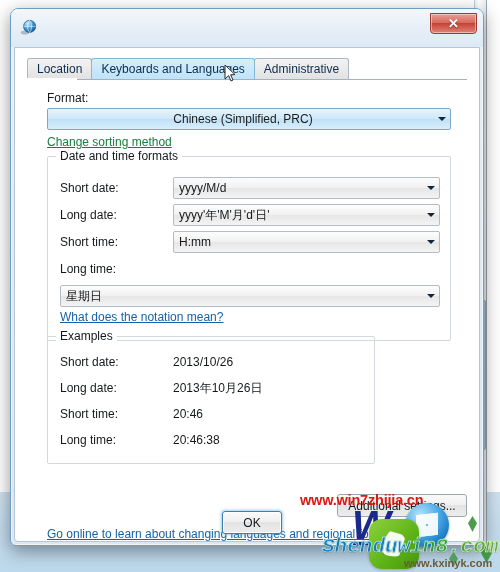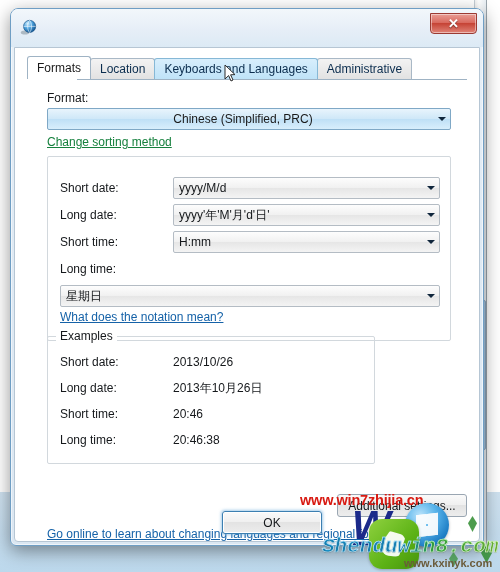--- a/index.html
+++ b/index.html
@@ -267,21 +267,21 @@
   }
   #go-online-link {
     position: absolute; left: 32px; top: 479px;
     font-size: 12px; color: #1562a8;
     text-decoration: underline;
     cursor: pointer;
   }
   #ok-button {
     position: absolute;
     left: 222px; top: 511px;
-    width: 100px; height: 23px;
+    width: 60px; height: 23px;
     border: 1px solid #3c7fb1;
     box-shadow: 0 0 0 1px #ffffff inset, 0 0 3px 1px rgba(90,160,215,0.55);
   }
 
   
   #watermark-url-top {
     position: absolute;
     left: 300px; top: 492px;
     font-size: 14.5px;
     font-weight: bold;
@@ -409,23 +409,20 @@
       </svg>
     </span>
     <div id="close-button">
       <span class="glyph">✕</span>
     </div>
   </div>
 
   <div id="client-area">
 
     <div id="tab-strip">
-      <div class="tab selected">
-        <span>Formats</span>
-      </div>
       <div class="tab">
         <span>Location</span>
       </div>
       <div class="tab hover">
         <span>Keyboards and Languages</span>
       </div>
       <div class="tab">
         <span>Administrative</span>
       </div>
     </div>
@@ -434,20 +431,21 @@
     <div id="format-label">Format:</div>
     <div id="format-combo">
       <span class="value">Chinese (Simplified, PRC)</span>
       <span class="combo-arrow">
           <i></i>
         </span>
     </div>
     <div id="change-sorting-link">Change sorting method</div>
 
     <div class="groupbox" id="datetime-group">
+      <span class="gb-title">Date and time formats</span>
 
       <div class="field-row" style="top:20px;">
         <span class="field-label">Short date:</span>
         <div class="dropdown">
           <span class="value">yyyy/M/d</span>
           <span class="combo-arrow">
               <i></i>
             </span>
         </div>
       </div>

